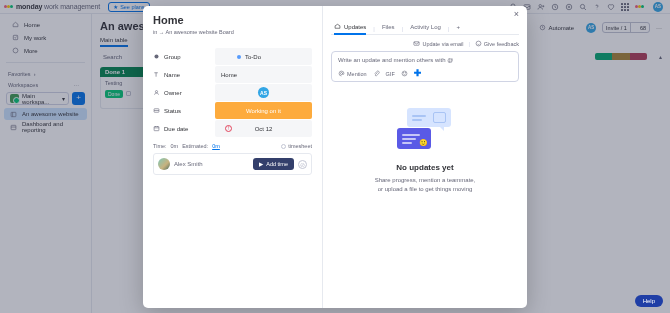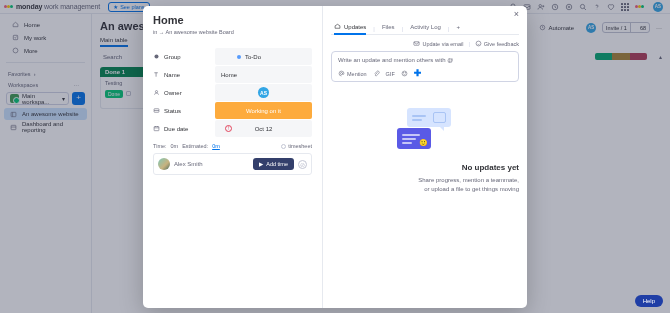--- a/index.html
+++ b/index.html
@@ -260,21 +260,21 @@
   .composer-ph { font-size: 6px; color: #676879; }
   .composer-tools {
     display: flex; align-items: center; gap: 6px; margin-top: 7px;
     font-size: 5.5px; color: #676879;
   }
   .composer-tools .ct { display: flex; align-items: center; gap: 2px; }
   .composer-tools .mi { width: 7px; height: 7px; }
   .composer-tools .mi svg { width:7px; height:7px; display:block; }
   .plus-icon { color: #0073ea; font-size: 9px; line-height: 7px; font-weight: bold; }
 
-  .empty-state { margin-top: 24px; text-align: right; }
+  .empty-state { margin-top: 24px; text-align: center; }
   .empty-art { width: 64px; height: 48px; margin: 0 auto; position: relative; }
   .bubble-top {
     position: absolute; left: 14px; top: 2px; width: 44px; height: 19px;
     background: #d6e4ff; border-radius: 3px;
   }
   .bubble-top::after {
     content: ""; position: absolute; right: 7px; bottom: -4px;
     border-left: 5px solid transparent; border-right: 0 solid transparent;
     border-top: 5px solid #d6e4ff;
   }

